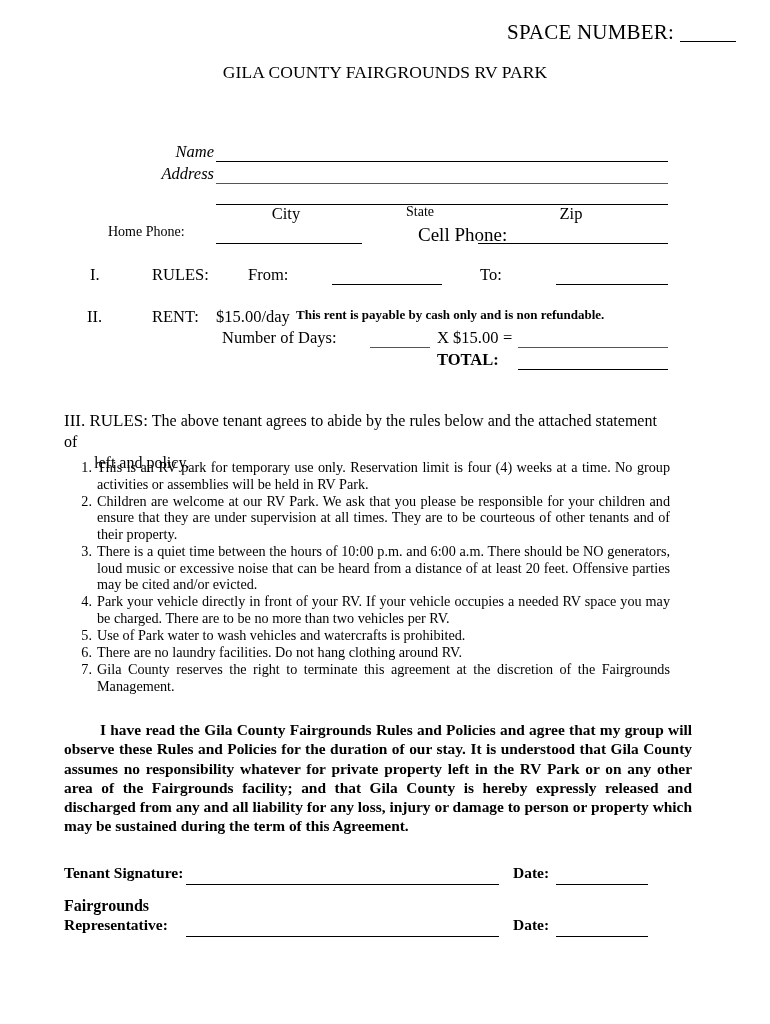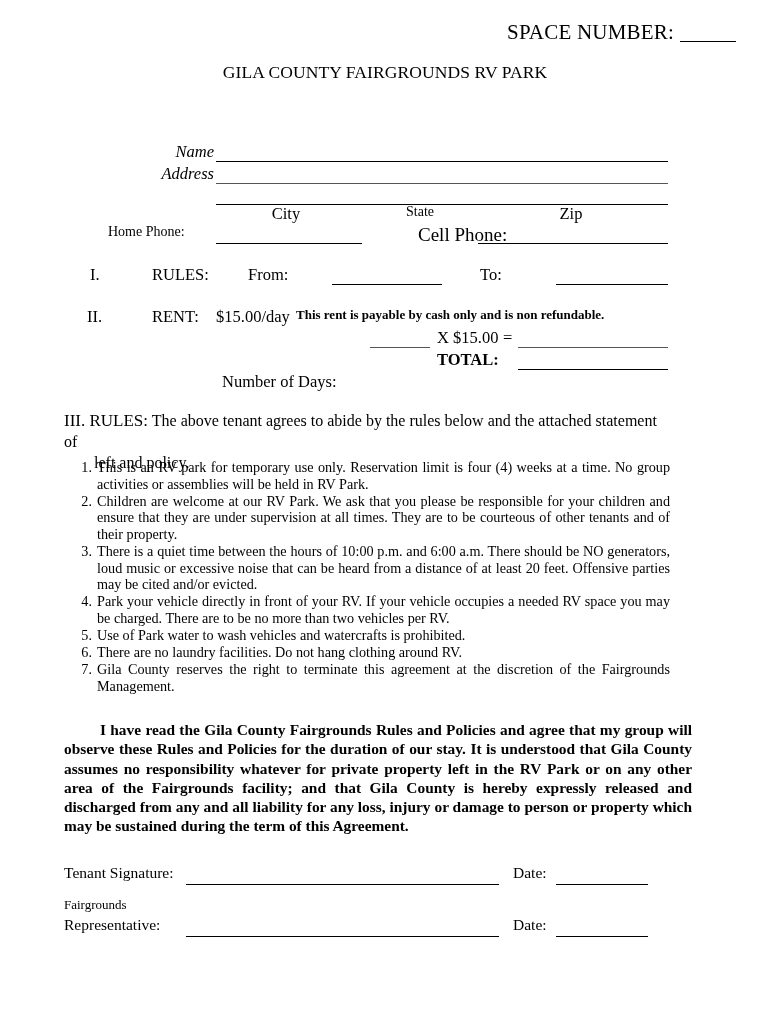--- a/index.html
+++ b/index.html
@@ -92,21 +92,21 @@
   #word-from{ top: 265px; left: 248px; }
   #line-from{ top: 284px; left: 332px; width: 110px; }
   #word-to  { top: 265px; left: 480px; }
   #line-to  { top: 284px; left: 556px; width: 112px; }
 
   #num-II    { top: 307px; left: 87px; }
   #word-rent { top: 307px; left: 152px; }
   #rent-amount { top: 307px; left: 216px; font-size: 16.5px; }
   #rent-note   { top: 307px; left: 296px; font-size: 13px; font-weight: bold; }
 
-  #label-days  { top: 328px; left: 222px; font-size: 16.5px; margin-top: 44px; }
+  #label-days  { top: 328px; left: 222px; font-size: 16.5px; }
   #line-days   { top: 347px; left: 370px; width: 60px; }
   #label-times { top: 328px; left: 437px; font-size: 16.5px; }
   #eq-sign     { top: 328px; left: 503px; font-size: 16.5px; }
   #line-eq     { top: 347px; left: 518px; width: 150px; }
   #label-total { top: 350px; left: 437px; font-size: 16.5px; font-weight: bold; }
   #line-total  { top: 369px; left: 518px; width: 150px; }
 
   
   #rules-head {
     top: 410px;
@@ -153,27 +153,27 @@
     left: 64px;
     width: 628px;
     font-size: 15.4px;
     font-weight: bold;
     line-height: 19.3px;
     text-align: justify;
     text-indent: 36px;
   }
 
   
-  .sig-label { font-size: 15.5px; }
+  .sig-label { font-size: 15.5px; font-weight: bold; }
   #label-tenant-sig { top: 864px; left: 64px; }
   #line-tenant-sig  { top: 884px; left: 186px; width: 313px; }
   #label-date-1     { top: 864px; left: 513px; font-size: 15.5px; }
   #line-date-1      { top: 884px; left: 556px; width: 92px; }
 
-  #label-fairgrounds-1 { top: 897px; left: 64px; font-size: 13px; }
+  #label-fairgrounds-1 { top: 897px; left: 64px; font-size: 16px; }
   #label-fairgrounds-2 { top: 916px; left: 64px; font-size: 15.5px; }
   #line-rep-sig        { top: 936px; left: 186px; width: 313px; }
   #label-date-2        { top: 916px; left: 513px; font-size: 15.5px; }
   #line-date-2         { top: 936px; left: 556px; width: 92px; }
 </style>
 </head>
 <body>
 
 <div class="page">
 

